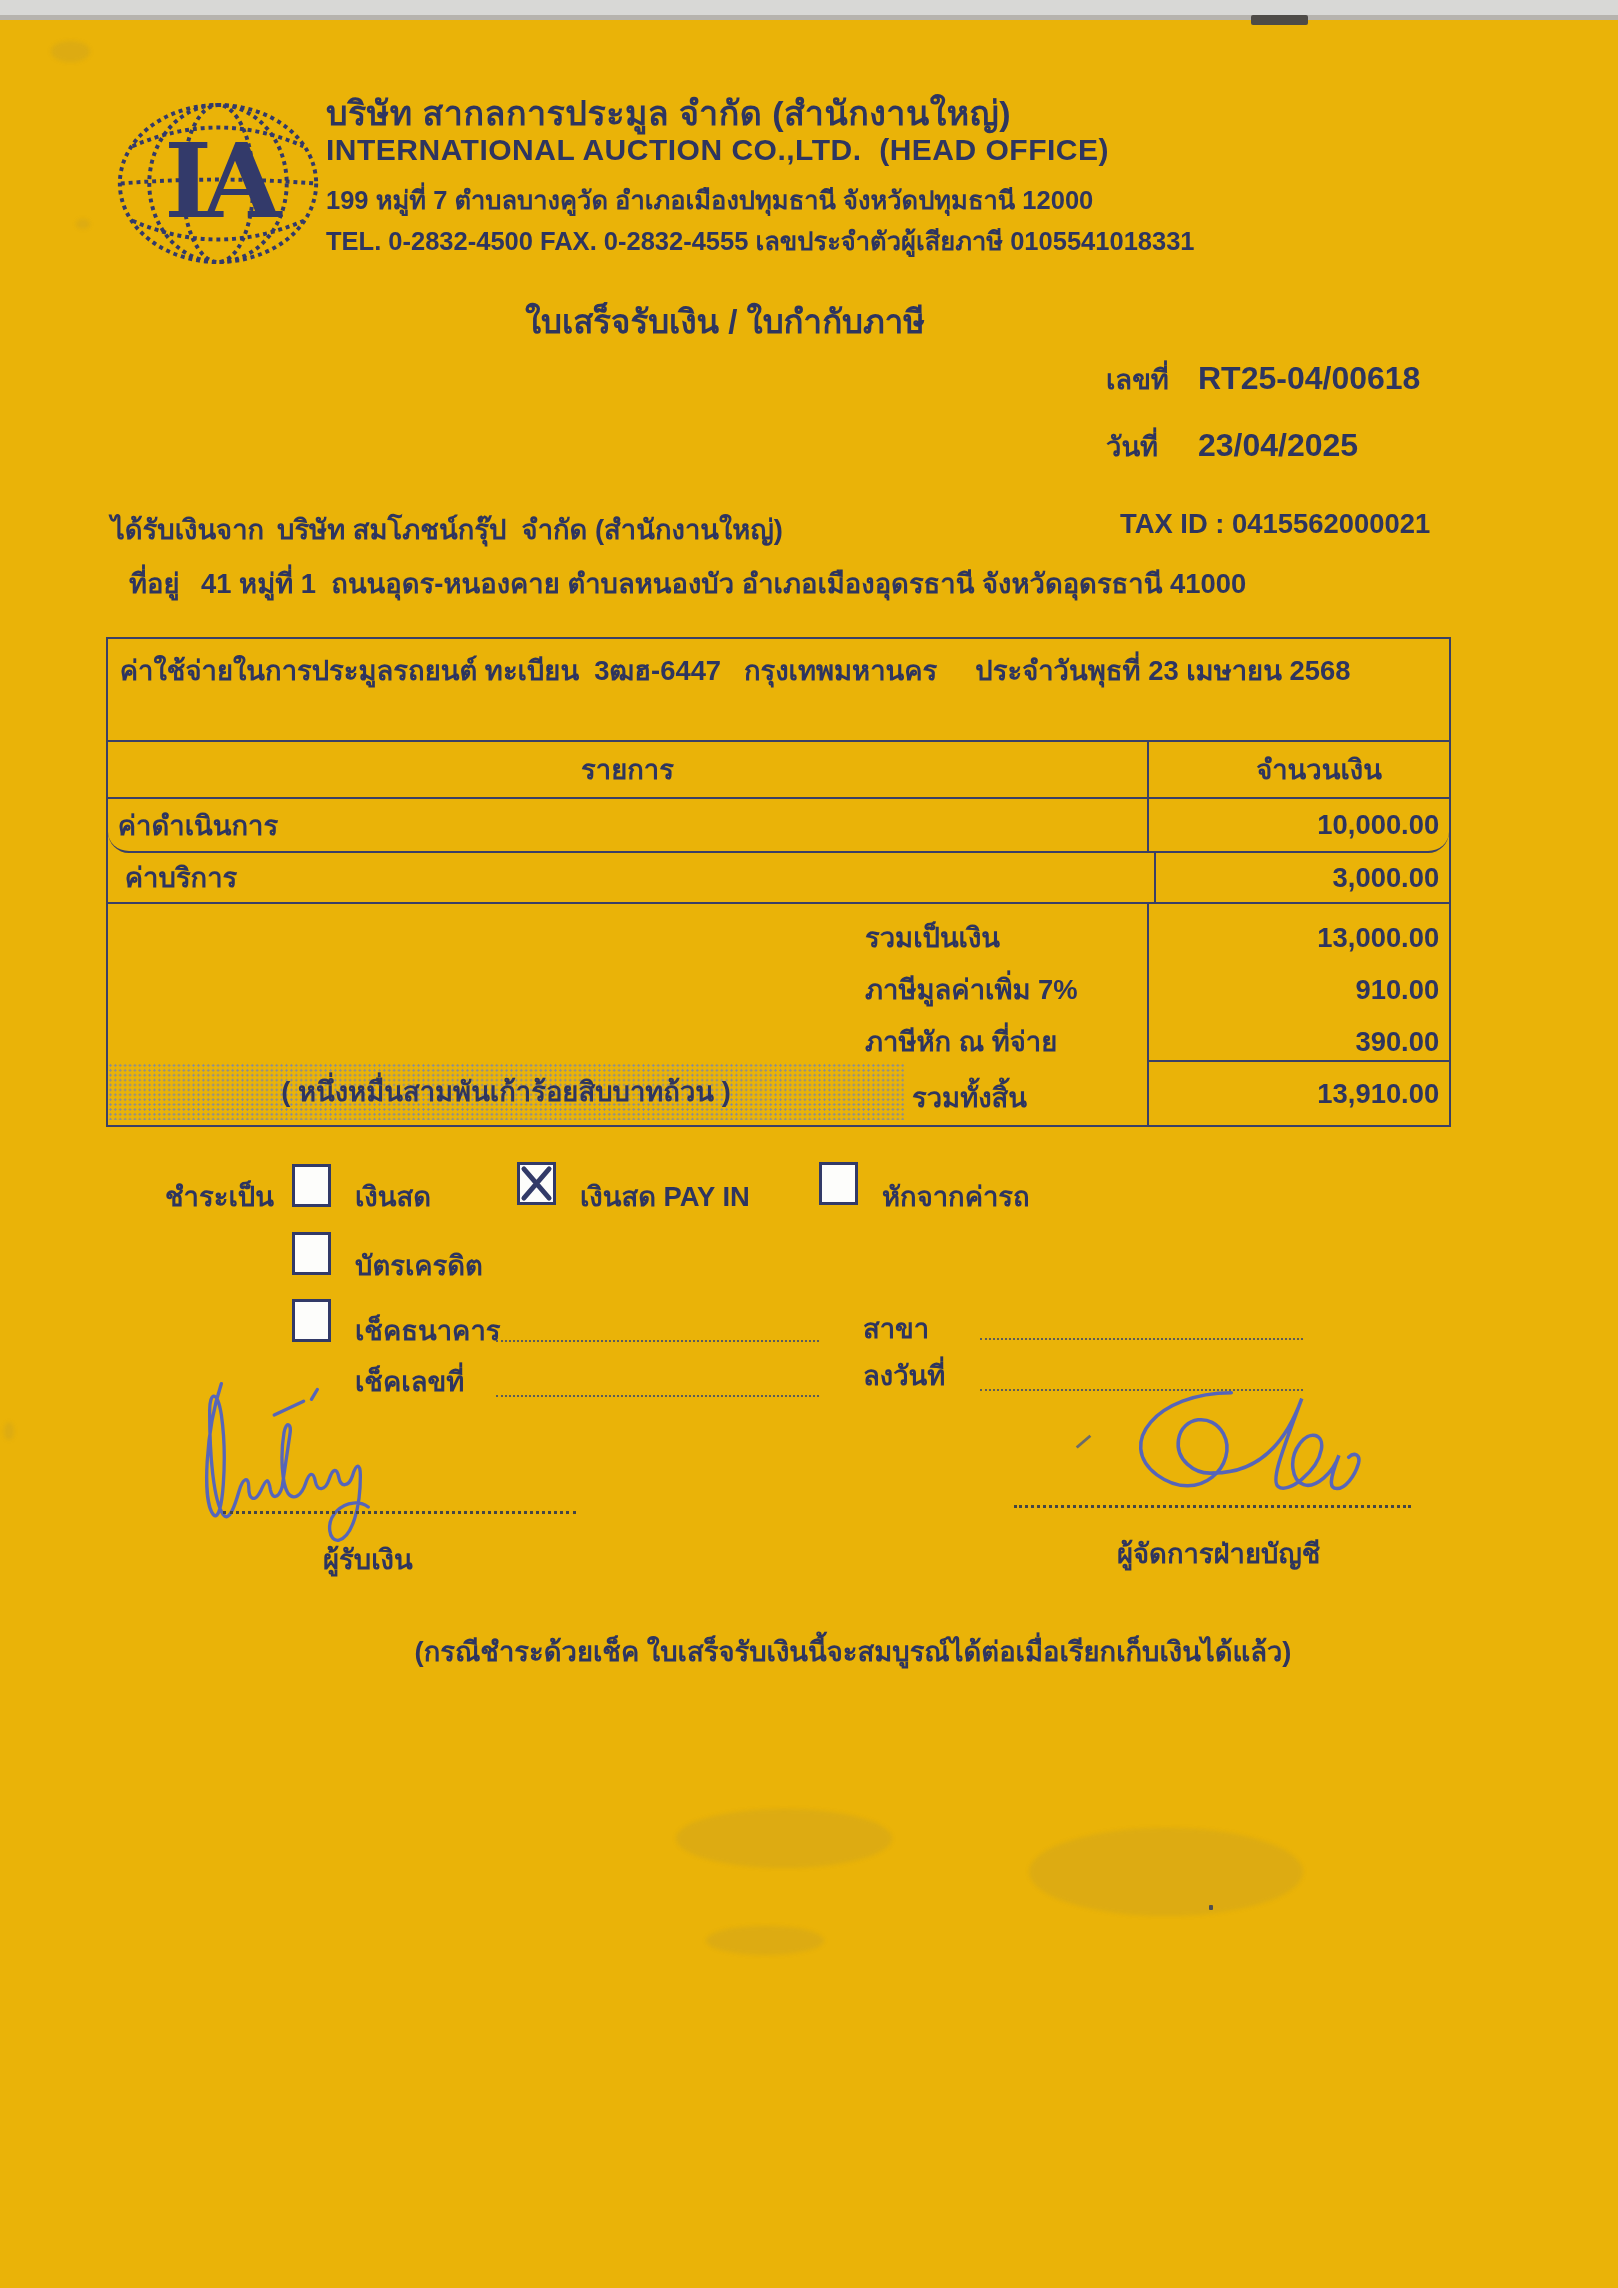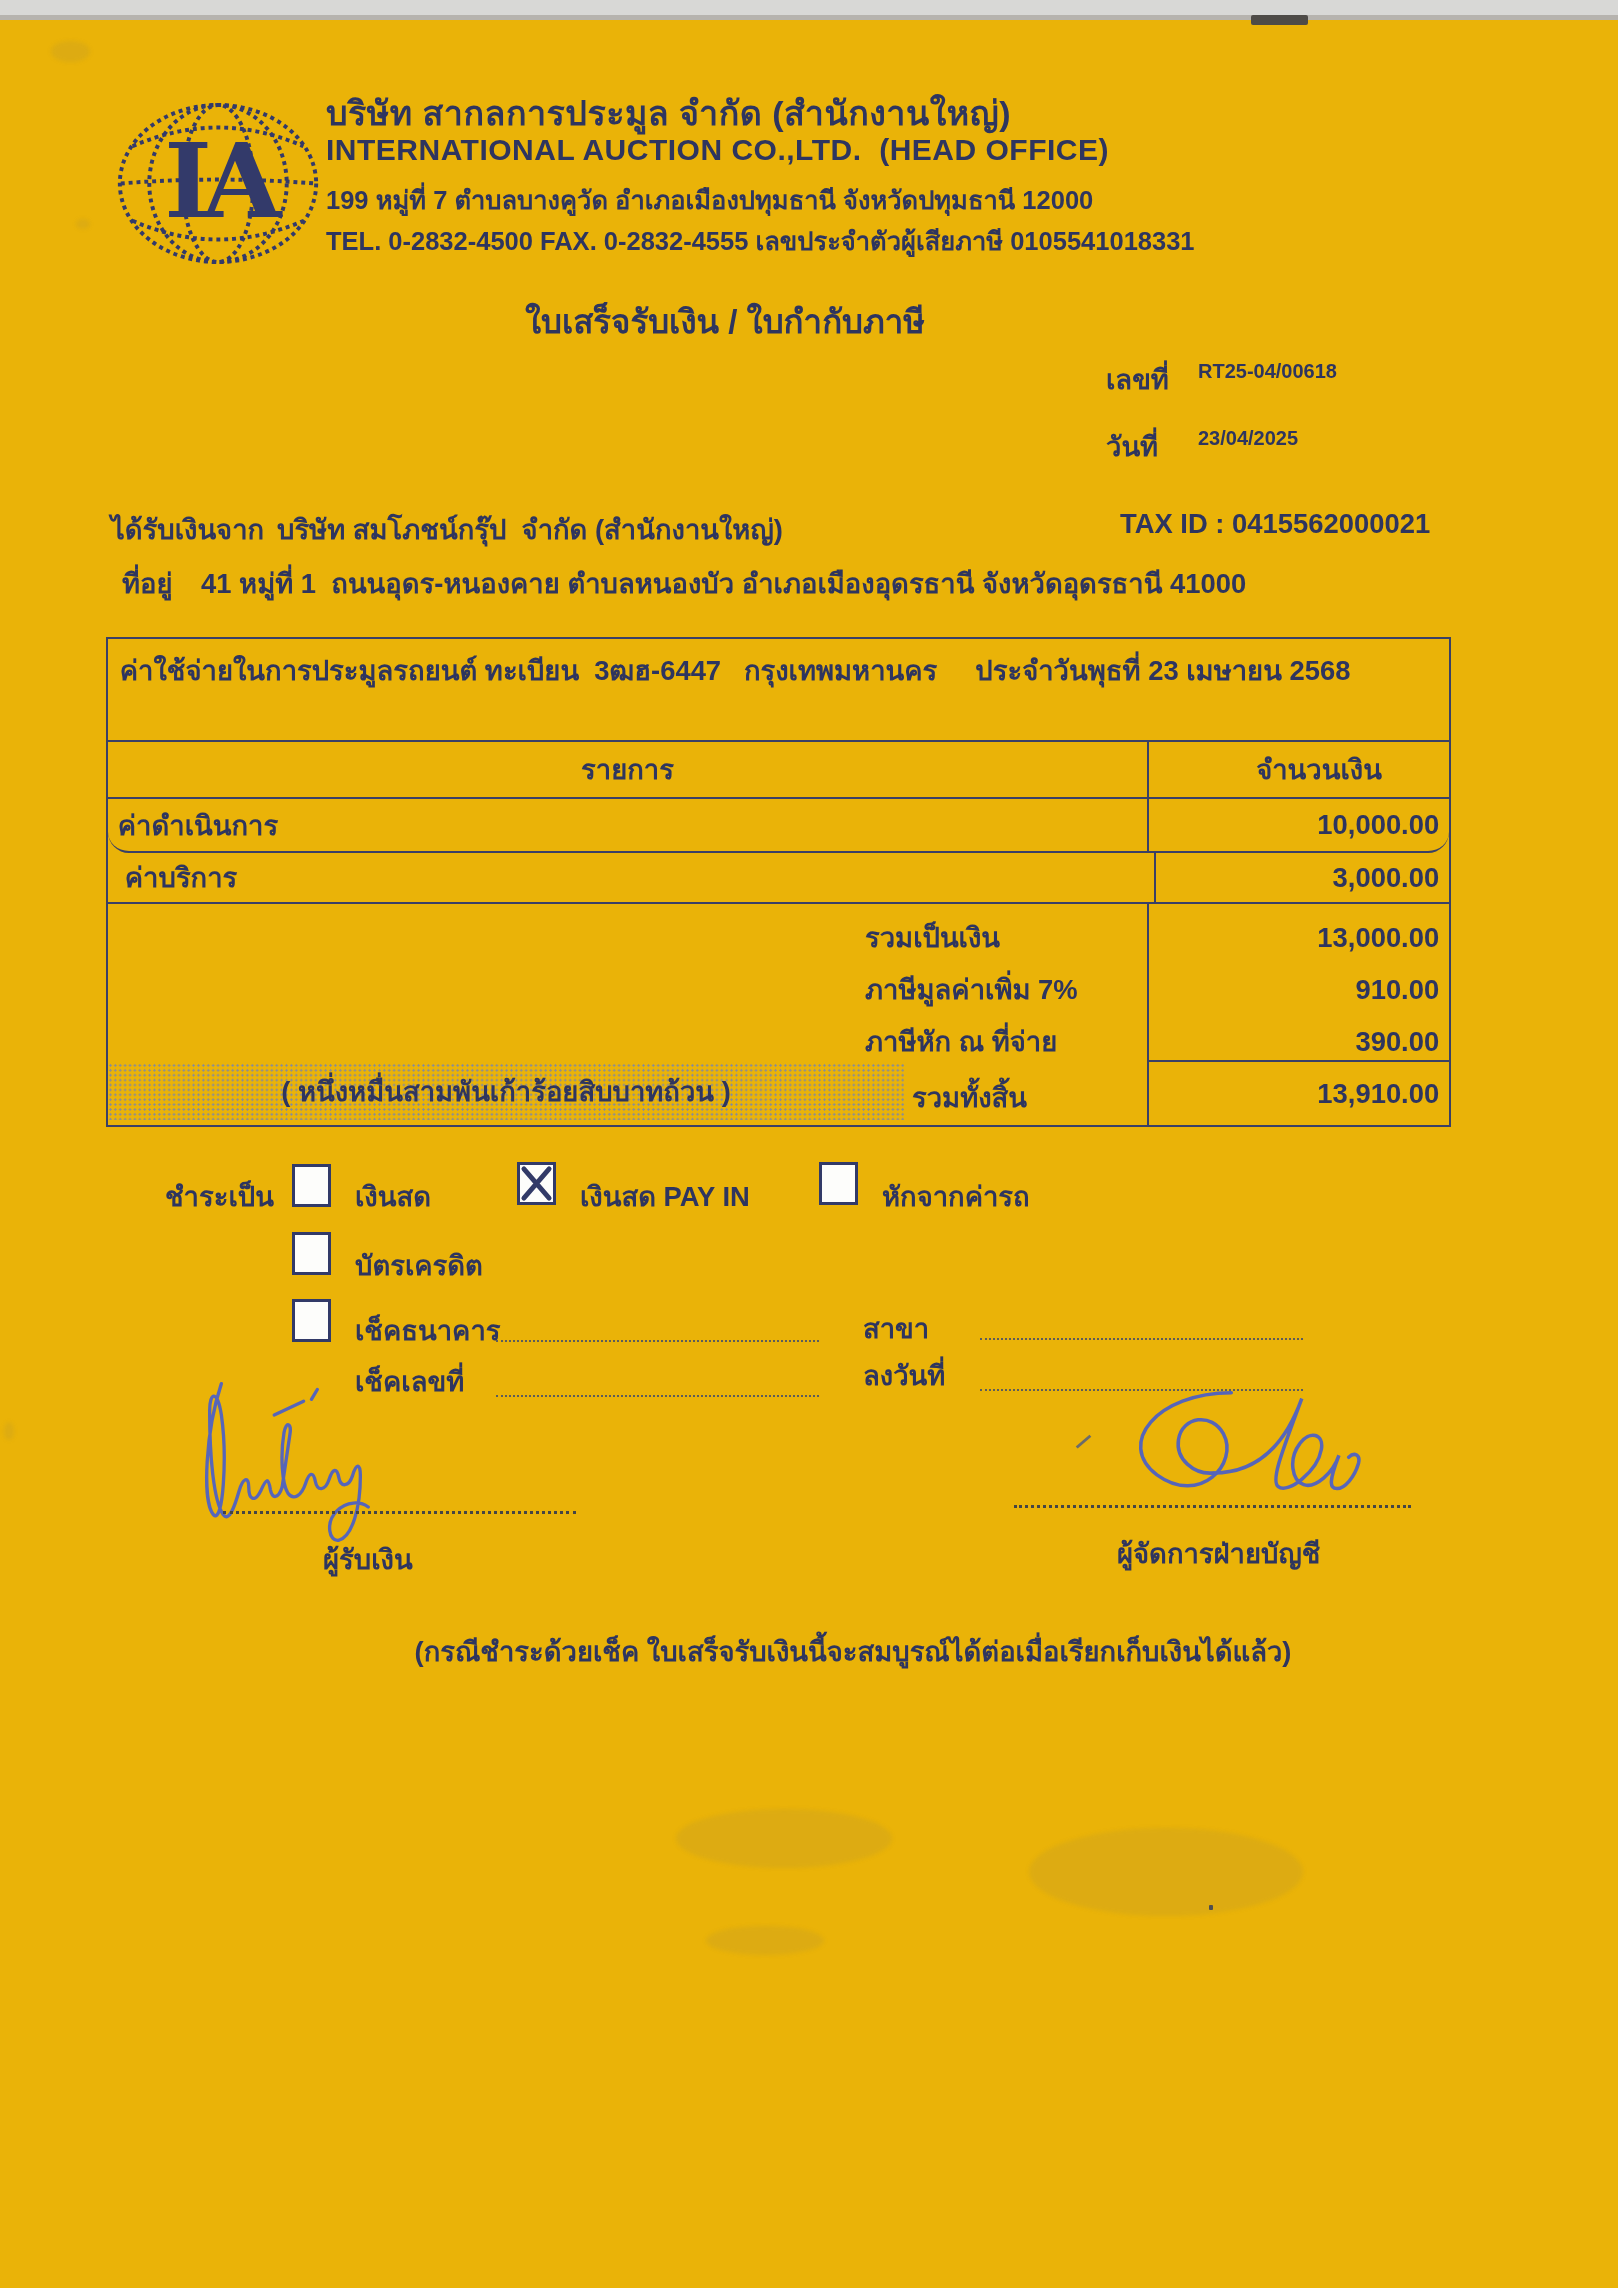--- a/index.html
+++ b/index.html
@@ -23,21 +23,21 @@
   .fleck{background:#4f4f4f;border-radius:1px;}
 
   
   .company-name-th{left:326px;top:71px;font-size:34px;letter-spacing:0.5px;}
   .company-name-en{left:326px;top:118px;font-size:30px;letter-spacing:0.5px;}
   .company-addr{left:326px;top:165px;font-size:25.5px;}
   .company-tel{left:326px;top:206px;font-size:25.5px;}
 
   .doc-title{left:372px;top:280px;width:706px;text-align:center;font-size:33px;}
   .meta-label{font-size:27.4px;}
-  .meta-value{font-size:20px;}
+  .meta-value{font-size:32px;}
 
   .line-text{font-size:27.4px;}
 
   
   .rtable{left:106px;top:622px;width:1345px;height:490px;border:2.9px solid #3a4066;box-sizing:border-box;}
   .t-desc{left:0;top:0;width:100%;height:103px;border-bottom:2.9px solid #3a4066;box-sizing:border-box;padding:9.8px 11.8px;font-size:27.4px;}
   .t-row{left:0;width:100%;display:flex;box-sizing:border-box;}
   .t-c1{width:1041px;box-sizing:border-box;border-right:2.9px solid #3a4066;position:relative;}
   .t-c2{flex:1;box-sizing:border-box;position:relative;}
   .t-head{top:103px;height:57px;border-bottom:2.9px solid #3a4066;gap:40px;}
@@ -106,21 +106,21 @@
   <div class="abs b doc-title">ใบเสร็จรับเงิน / ใบกำกับภาษี</div>
 
   <div class="abs b meta-label" style="left:1106px;top:343px;">เลขที่</div>
   <div class="abs b meta-value" style="left:1198px;top:345px;">RT25-04/00618</div>
   <div class="abs b meta-label" style="left:1106px;top:410px;">วันที่</div>
   <div class="abs b meta-value" style="left:1198px;top:412px;">23/04/2025</div>
 
   <div class="abs b line-text" style="left:111px;top:493px;">ได้รับเงินจาก</div>
   <div class="abs b line-text pre" style="left:277px;top:493px;text-align:center;">บริษัท สมโภชน์กรุ๊ป  จำกัด (สำนักงานใหญ่)</div>
   <div class="abs b line-text" style="left:1120px;top:493px;">TAX ID : 0415562000021</div>
-  <div class="abs b line-text" style="left:122px;top:547px;text-align:center;">ที่อยู่</div>
+  <div class="abs b line-text" style="left:129px;top:547px;text-align:center;">ที่อยู่</div>
   <div class="abs b line-text pre" style="left:201px;top:547px;">41 หมู่ที่ 1  ถนนอุดร-หนองคาย ตำบลหนองบัว อำเภอเมืองอุดรธานี จังหวัดอุดรธานี 41000</div>
 
   <div class="abs rtable">
     <div class="abs t-desc b pre">ค่าใช้จ่ายในการประมูลรถยนต์ ทะเบียน  3ฒฮ-6447   กรุงเทพมหานคร     ประจำวันพุธที่ 23 เมษายน 2568</div>
 
     <div class="abs t-row t-head">
       <div class="t-c1 b">รายการ</div>
       <div class="t-c2 b">จำนวนเงิน</div>
     </div>
 

